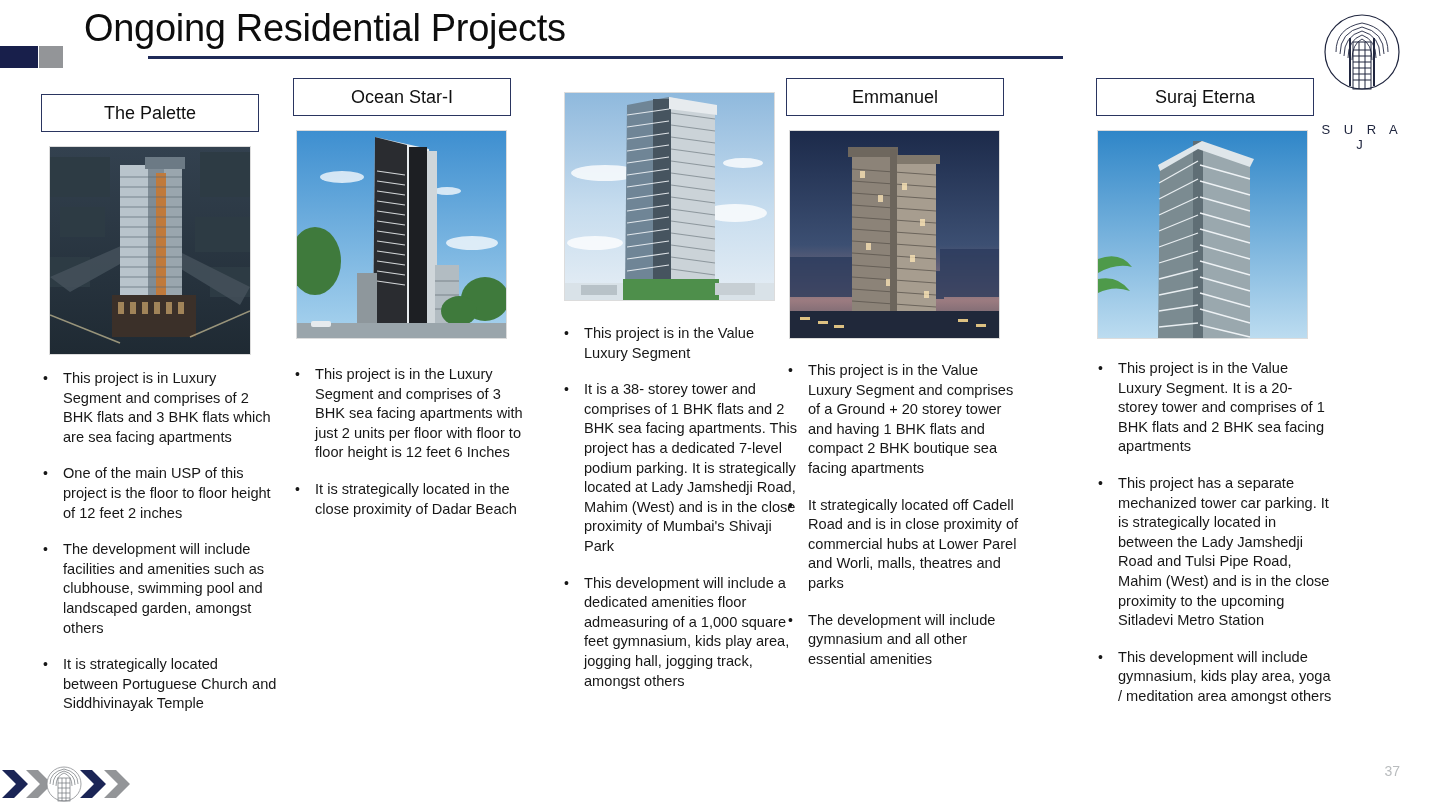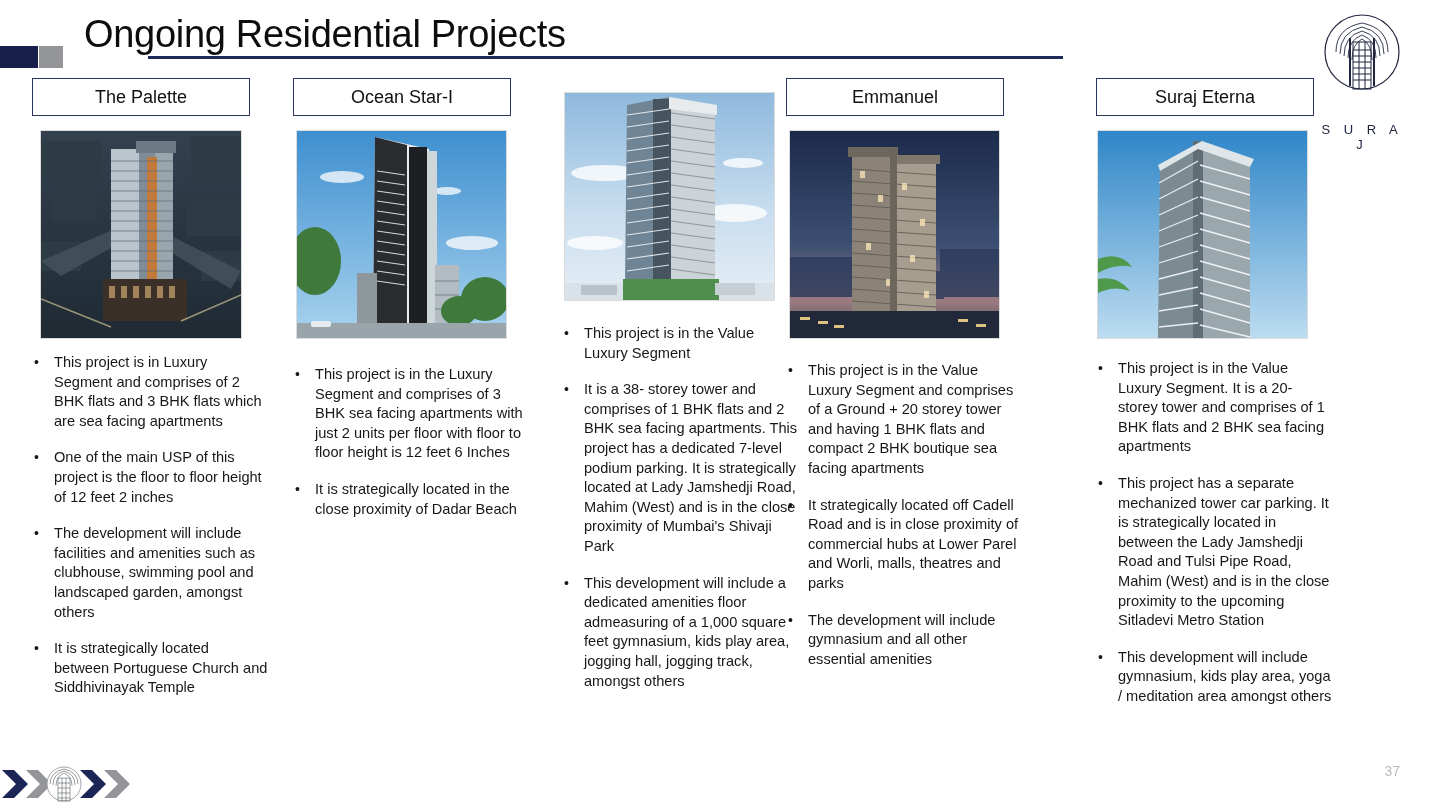--- a/index.html
+++ b/index.html
@@ -13,21 +13,21 @@
     overflow: hidden;
     font-family: "Liberation Sans", sans-serif;
     color: #111111;
     position: relative;
   }
 
   
   #slide-title {
     position: absolute;
     left: 84px;
-    top: 10px;
+    top: 4px;
     font-size: 38px;
     line-height: 48px;
     font-weight: 400;
     letter-spacing: -0.3px;
     color: #0d0d0d;
     white-space: nowrap;
   }
   #title-rule {
     position: absolute;
     left: 148px;
@@ -72,21 +72,21 @@
     color: #20263f;
     margin-top: 28px;
   }
 
   
   .col {
     position: absolute;
     top: 78px;
     width: 218px;
   }
-  .col-1 { left: 32px; }
+  .col-1 { left: 41px; margin-top: 16px; }
   .col-2 { left: 293px; }
   .col-3 { left: 562px; }
   .col-4 { left: 786px; }
   .col-5 { left: 1096px; }
 
   .proj-header {
     box-sizing: border-box;
     width: 100%;
     height: 38px;
     border: 1.6px solid #2a3560;

